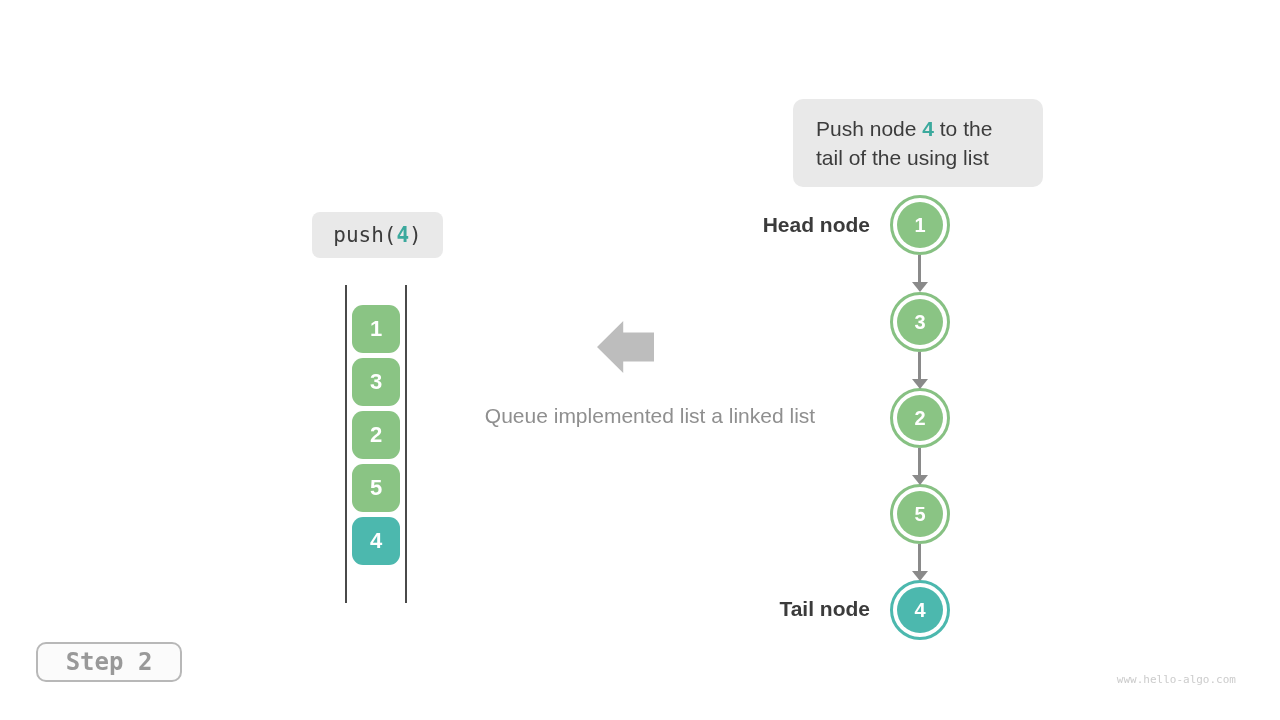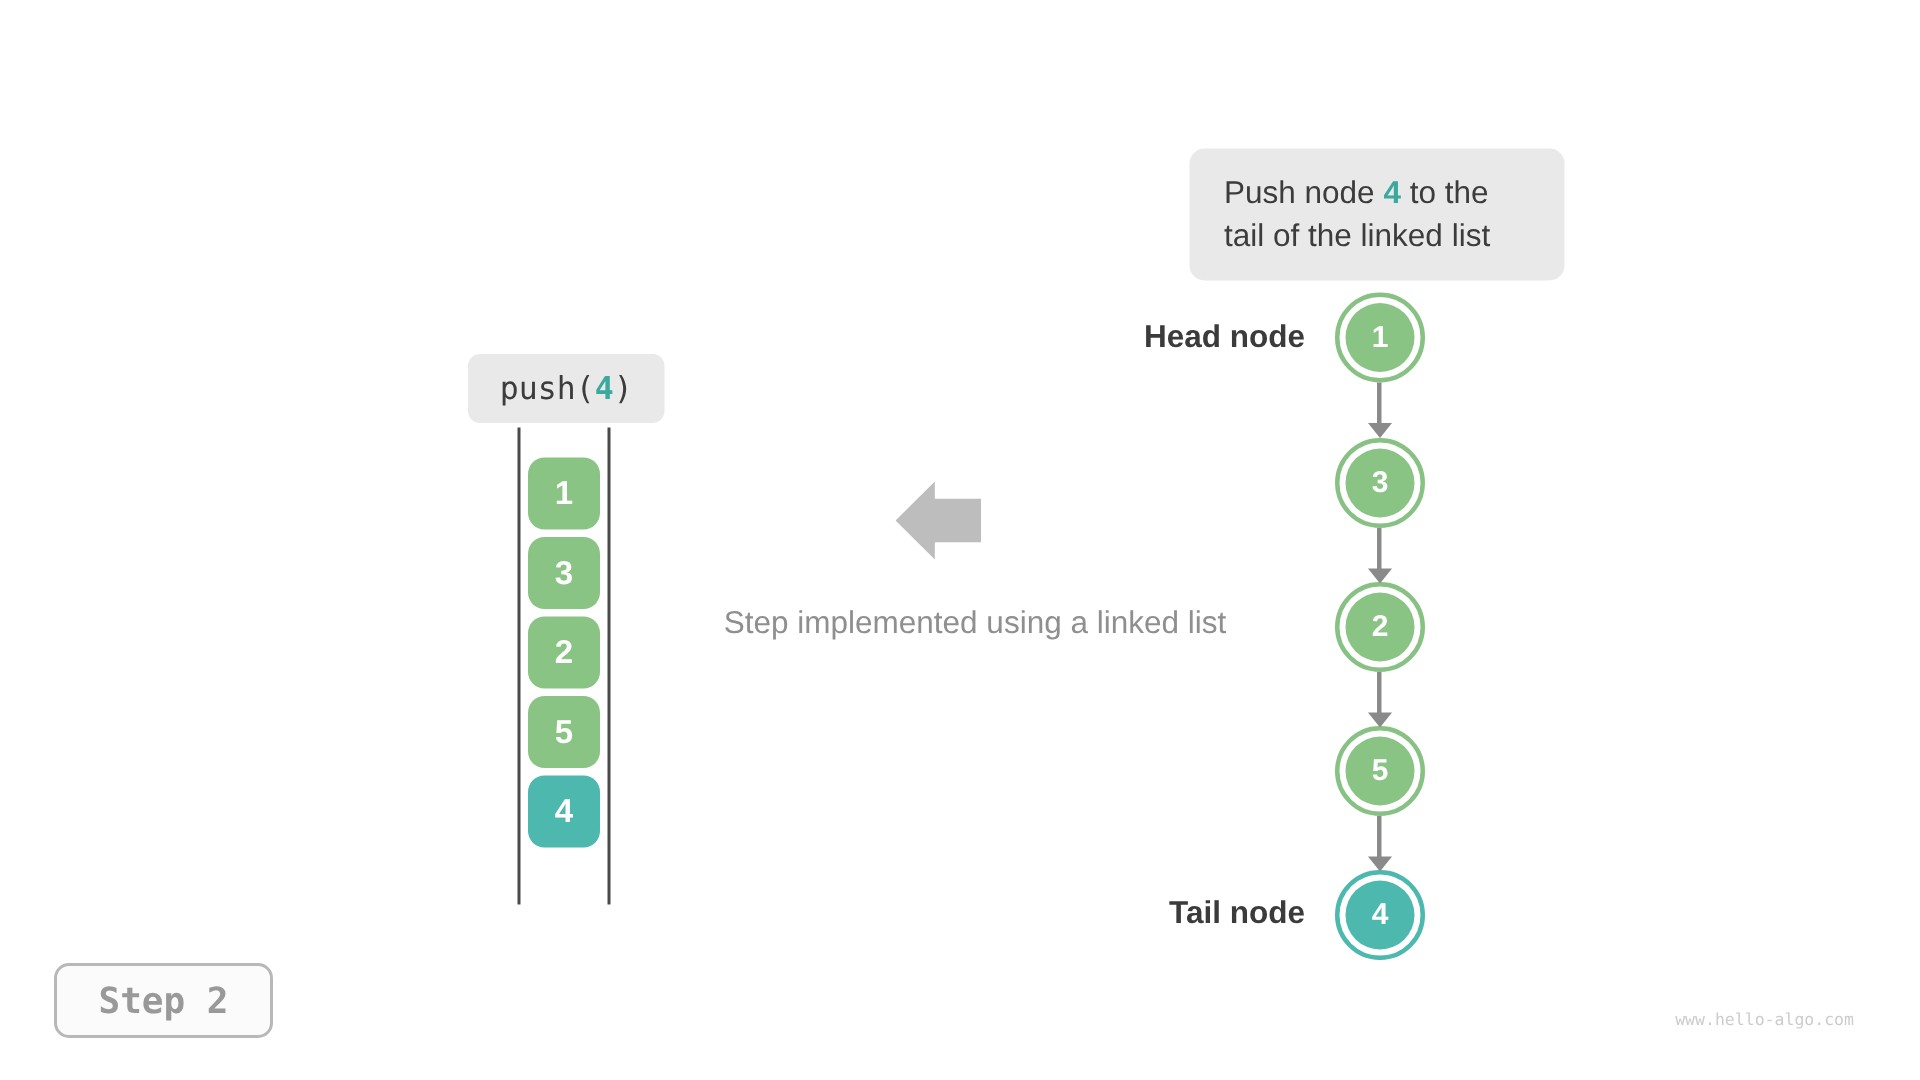--- a/index.html
+++ b/index.html
@@ -31,21 +31,20 @@
   .push-label {
     position: absolute;
     left: 312px; top: 212px;
     width: 131px; height: 46px;
     background: #e9e9e9;
     border-radius: 8px;
     display: flex; align-items: center; justify-content: center;
     font-family: "DejaVu Sans Mono", "Liberation Mono", monospace;
     font-size: 21px;
     color: #3c3c3c;
-    margin-top: 24px;
   }
   
   .rails {
     position: absolute;
     left: 345px; top: 285px;
     width: 58px; height: 298px;
     border-left: 2px solid #4a4a4a;
     border-right: 2px solid #4a4a4a;
     display: flex;
     flex-direction: column;
@@ -122,21 +121,21 @@
     left: 912px;
     width: 0; height: 0;
     border-left: 8px solid transparent;
     border-right: 8px solid transparent;
     border-top: 10px solid #8a8a8a;
   }
   
   .step-badge {
     position: absolute;
     left: 36px; top: 642px;
-    width: 146px; height: 50px;
+    width: 146px; height: 40px;
     box-sizing: border-box;
     background: #fbfbfb;
     border: 2px solid #b8b8b8;
     border-radius: 10px;
     display: flex; align-items: center; justify-content: center;
     font-family: "DejaVu Sans Mono", "Liberation Mono", monospace;
     font-size: 24px; font-weight: bold;
     color: #999999;
   }
   
@@ -148,40 +147,40 @@
     color: #cccccc;
   }
 </style>
 </head>
 <body>
 
 <div id="canvas">
 
   <div class="note">
     <div><span>Push node </span><span class="accent">4</span><span> to the</span></div>
-    <div>tail of the linked list</div>
+    <div>tail of the using list</div>
   </div>
 
   <div class="push-label">
     <span>push(</span>
       <span class="accent">4</span>
       <span>)</span>
   </div>
 
   <div class="rails">
     <div class="cell">1</div>
     <div class="cell">3</div>
     <div class="cell">2</div>
     <div class="cell">5</div>
     <div class="cell teal">4</div>
   </div>
 
   <div class="big-arrow"></div>
 
-  <div class="caption">Step implemented using a linked list</div>
+  <div class="caption">Queue implemented list a linked list</div>
 
   <div class="ll-label" style="top: 213px;">Head node</div>
   <div class="ll-label" style="top: 597px;">Tail node</div>
 
   <div class="ll-node" style="top: 195px;">
     <div class="inner">1</div>
   </div>
   <div class="ll-node" style="top: 292px;">
     <div class="inner">3</div>
   </div>

